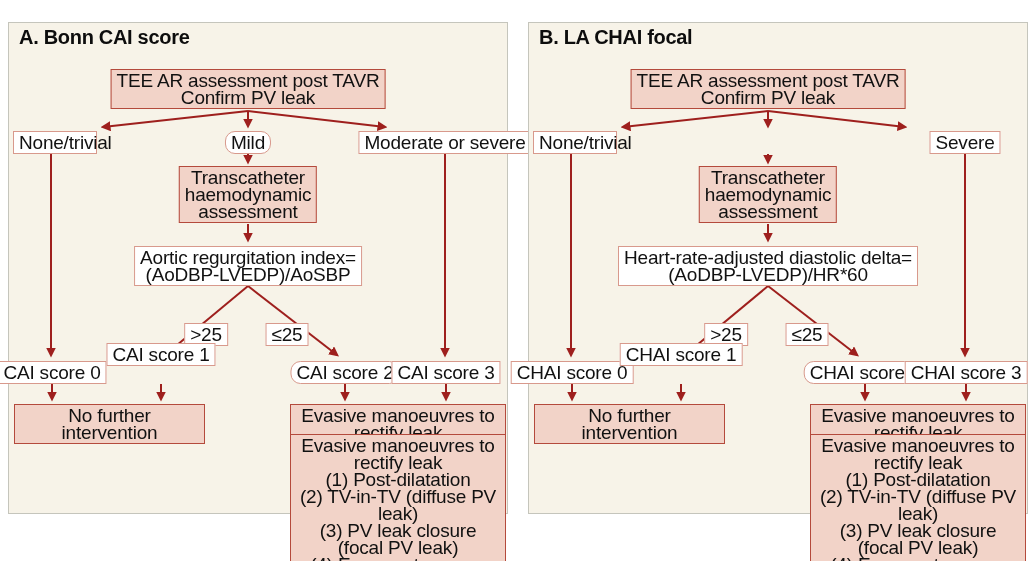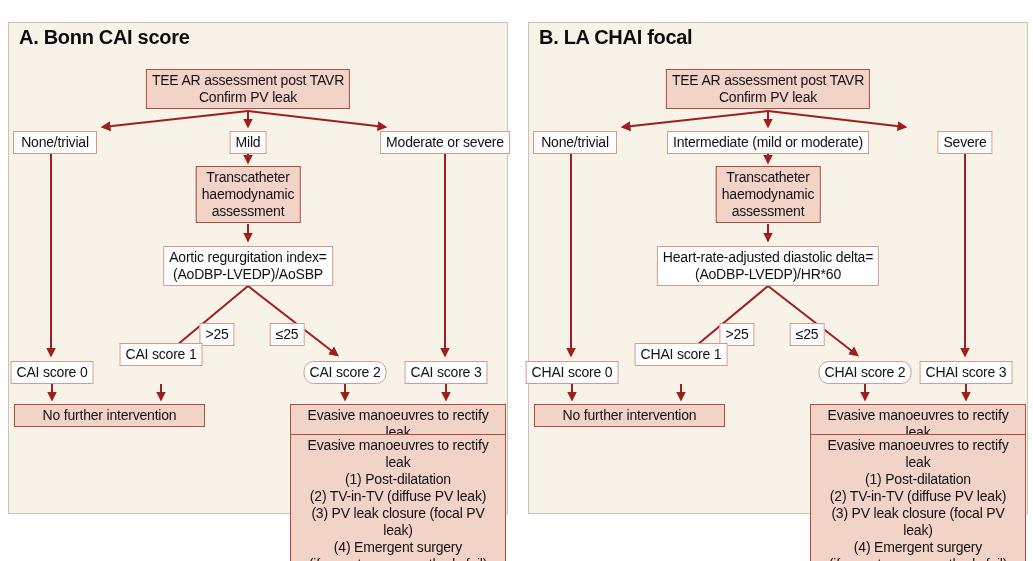--- a/index.html
+++ b/index.html
@@ -13,32 +13,32 @@
   html,body{margin:0;padding:0;background:#ffffff;}
   body{font-family:"Liberation Sans",sans-serif;}
   .figure{position:relative;width:1033px;height:561px;background:#ffffff;overflow:hidden;}
   .panel{position:absolute;top:22px;width:500px;height:492px;background:var(--panel-bg);
          border:1.5px solid var(--panel-border);box-sizing:border-box;}
   #panel-0{left:8px;}
   #panel-1{left:528px;}
   .panel-title{position:absolute;left:10px;top:3px;margin:0;font-size:20px;font-weight:700;
                color:#0d0d0d;letter-spacing:-0.3px;}
   .arrows{position:absolute;left:0;top:0;pointer-events:none;}
-  .bx{position:absolute;text-align:center;white-space:pre-line;font-size:14px;line-height:17px;
+  .bx{position:absolute;text-align:center;white-space:pre-line;font-size:19px;line-height:17px;
       padding:2px 5px;color:#111;box-sizing:border-box;letter-spacing:-0.2px;}
   .white{background:#ffffff;border:1px solid var(--light-border);}
   .pink{background:var(--pink-fill);border:1.5px solid var(--pink-border);}
   
   .pos-root{left:239px;top:46px;transform:translateX(-50%);white-space:pre;}
   .pos-branch-left{left:4px;top:108px;width:84px;}
-  .pos-branch-center{left:239px;top:108px;transform:translateX(-50%);white-space:nowrap;}
+  .pos-branch-center{left:239px;top:108px;transform:translateX(-50%);white-space:nowrap;border-radius:10px;}
   .pos-branch-right{left:436px;top:108px;transform:translateX(-50%);white-space:nowrap;}
   .pos-assess{left:239px;top:143px;transform:translateX(-50%);white-space:pre;}
   .pos-formula{left:239px;top:223px;transform:translateX(-50%);white-space:pre;}
-  .pos-th-left{left:208px;top:300px;transform:translateX(-50%);white-space:nowrap;}
+  .pos-th-left{left:197px;top:300px;transform:translateX(-50%);white-space:nowrap;}
   .pos-th-right{left:278px;top:300px;transform:translateX(-50%);white-space:nowrap;}
   .pos-score-0{left:43px;top:338px;transform:translateX(-50%);white-space:nowrap;}
   .pos-score-1{left:152px;top:320px;transform:translateX(-50%);white-space:nowrap;}
   .pos-score-2{left:336px;top:338px;transform:translateX(-50%);white-space:nowrap;border-radius:10px;}
   .pos-score-3{left:437px;top:338px;transform:translateX(-50%);white-space:nowrap;}
   .pos-action-left{left:5px;top:381px;width:191px;}
   .pos-action-right{left:281px;top:381px;width:216px;}
   .pos-detail{left:281px;top:411px;width:216px;}
 </style>
 </head>
@@ -116,21 +116,20 @@
         <line x1="43" y1="361" x2="43" y2="376" marker-end="url(#ahB)"></line>
         <line x1="152" y1="361" x2="152" y2="376" marker-end="url(#ahB)"></line>
         <line x1="336" y1="361" x2="336" y2="376" marker-end="url(#ahB)"></line>
         <line x1="437" y1="361" x2="437" y2="376" marker-end="url(#ahB)"></line>
       </g>
     </svg>
     <h2 class="panel-title">B. LA CHAI focal</h2>
     <div class="bx pink pos-root">TEE AR assessment post TAVR
 Confirm PV leak</div>
     <div class="bx white pos-branch-left">None/trivial</div>
-    <div class="bx white pos-branch-center">Intermediate (mild or moderate)</div>
     <div class="bx white pos-branch-right">Severe</div>
     <div class="bx pink pos-assess">Transcatheter
 haemodynamic
 assessment</div>
     <div class="bx white pos-formula">Heart-rate-adjusted diastolic delta=
 (AoDBP-LVEDP)/HR*60</div>
     <div class="bx white pos-th-left">&gt;25</div>
     <div class="bx white pos-th-right">≤25</div>
     <div class="bx white pos-score-0">CHAI score 0</div>
     <div class="bx white pos-score-1">CHAI score 1</div>

